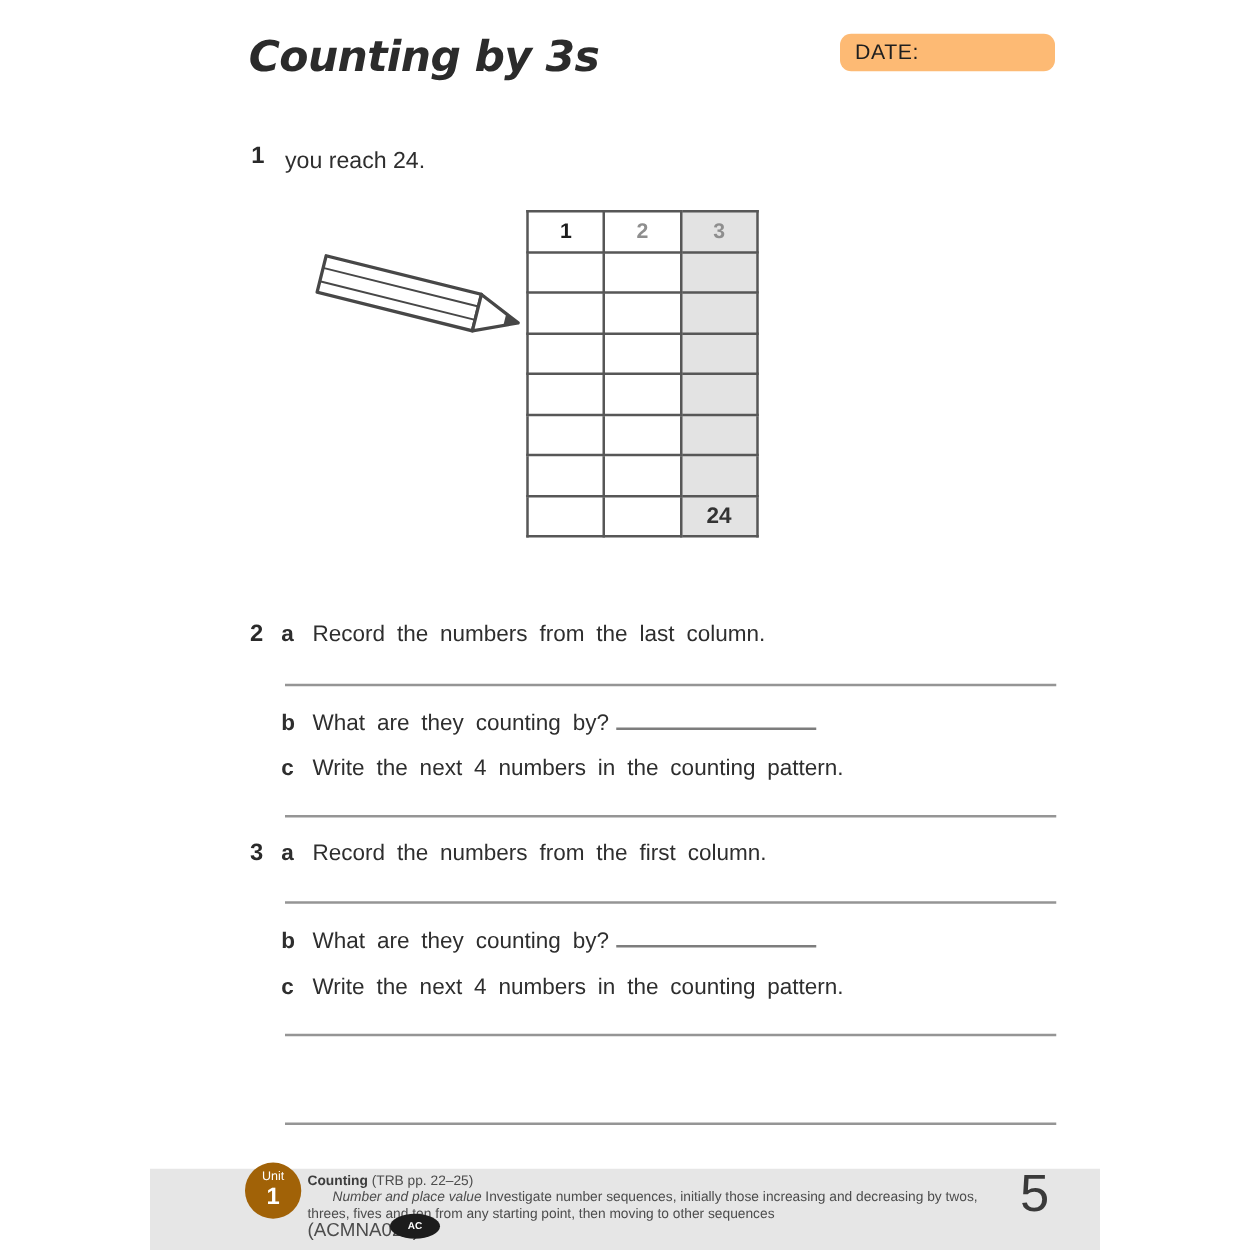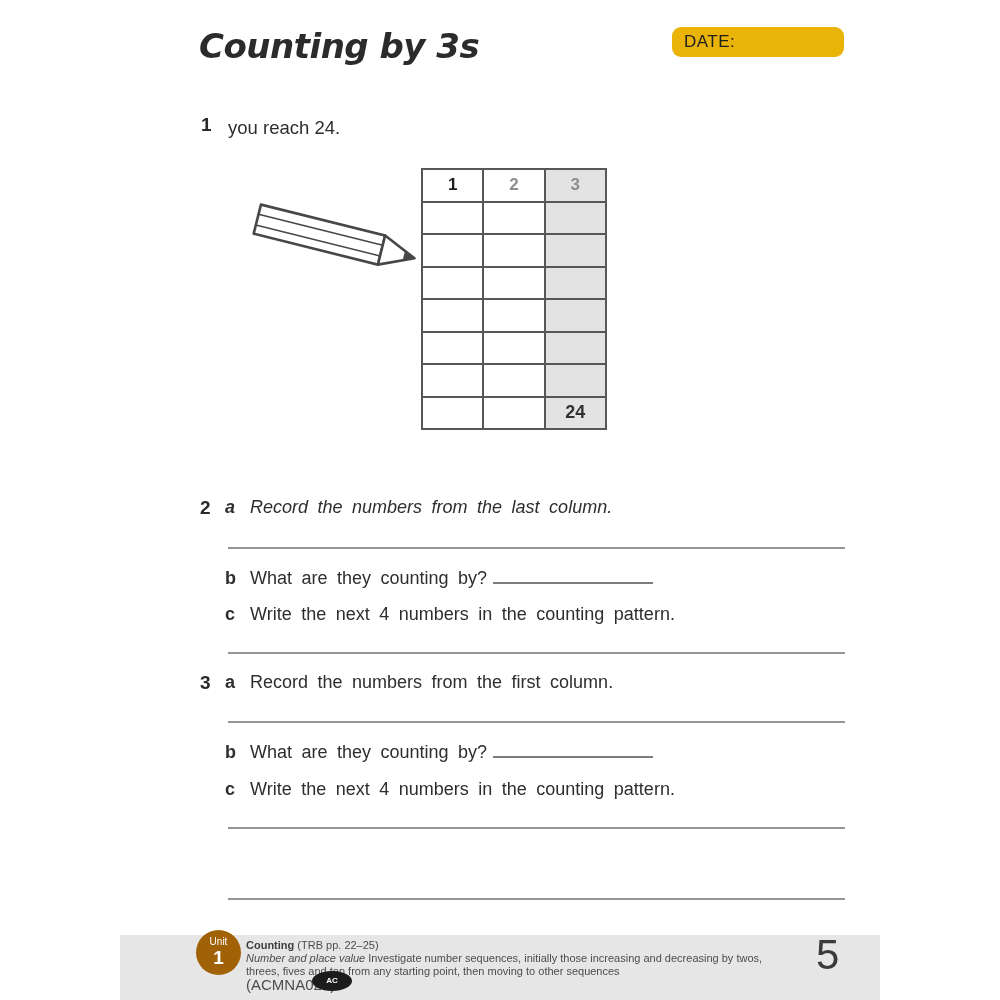--- a/index.html
+++ b/index.html
@@ -3,21 +3,21 @@
 <meta charset="utf-8">
 <style>
   * { margin:0; padding:0; box-sizing:border-box; }
   body { background:#fff; font-family:"Liberation Sans", sans-serif; }
   .page { position:relative; width:1000px; height:1000px; background:#ffffff; overflow:hidden; color:#2e2e2e; }
 
   
   .title { position:absolute; left:199px; top:26px; font-family:"DejaVu Sans", sans-serif;
            font-weight:bold; font-size:34px; letter-spacing:-0.5px; color:#2b2b2b;font-style:italic; }
   .datebox { position:absolute; left:672px; top:27px; width:172px; height:30px;
-             background:#eab308; border-radius:9px; line-height:30px; padding-left:12px;
+             background:#fdba74; border-radius:9px; line-height:30px; padding-left:12px;
              font-size:17px; color:#1f1f1f; letter-spacing:0.5px; }
 
   
   .qnum { position:absolute; font-size:19px; font-weight:bold; color:#2a2a2a; }
   .q1text { position:absolute; left:228px; top:112px; width:618px; font-size:18.5px;
             line-height:31px; color:#2e2e2e; }
   .q1text .l1 { text-align:justify; text-align-last:justify; }
   .prow { position:absolute; left:225px; font-size:18px; color:#2e2e2e; word-spacing:4.5px; white-space:nowrap; }
   .prow .lt { display:inline-block; width:25px; font-weight:bold; word-spacing:normal; }
   .blank { display:inline-block; width:160px; border-bottom:2px solid #7d7d7d; height:17px;
@@ -40,21 +40,21 @@
 
   
   .band { position:absolute; left:120px; top:935px; width:760px; height:65px; background:#e6e6e6; }
   .unitbadge { position:absolute; left:196px; top:930px; width:45px; height:45px; border-radius:50%;
                background:#a16207; color:#ffffff; text-align:center; z-index:2; }
   .unitbadge .u1 { font-size:10px; line-height:12px; padding-top:6px; }
   .unitbadge .u2 { font-size:19px; font-weight:bold; line-height:19px; }
   .ftext { position:absolute; left:246px; top:939px; width:548px; font-size:11px;
            color:#4c4c4c; line-height:13px; z-index:2; }
   .ftext .b { font-weight:bold; color:#3d3d3d; }
-  .ftext .it { font-style:italic; }
+  .ftext .it { font-style:italic;margin-left:20px; }
   .fcode { position:absolute; left:246px; top:976px; font-size:15px; color:#4c4c4c; z-index:2; }
   .acbadge { position:absolute; left:312px; top:971px; width:40px; height:20px; border-radius:50%;
              background:#1c1c1c; color:#fff; font-size:8px; font-weight:bold; text-align:center;
              line-height:20px; z-index:2; }
   .pageno { position:absolute; left:816px; top:931px; font-size:42px; color:#3a3a3a; z-index:2; }
 </style>
 </head>
 <body>
 
 <div class="page">
@@ -116,21 +116,21 @@
         </tr>
         <tr>
           <td></td>
           <td></td>
           <td class="shaded v-dark">24</td>
         </tr>
       </tbody>
   </table>
 
   <div class="qnum" style="left:200px; top:497px;">2</div>
-  <div class="prow" style="top:497px;font-style:italic;">
+  <div class="prow" style="top:497px;">
     <span class="lt">a</span><span>Record the numbers from the last column.</span>
   </div>
   <div class="ans" style="top:547px;"></div>
 
   <div class="prow" style="top:567px;">
     <span class="lt">b</span><span>What are they counting by?</span><span class="blank"></span>
   </div>
 
   <div class="prow" style="top:604px;">
     <span class="lt">c</span><span>Write the next 4 numbers in the counting pattern.</span>

